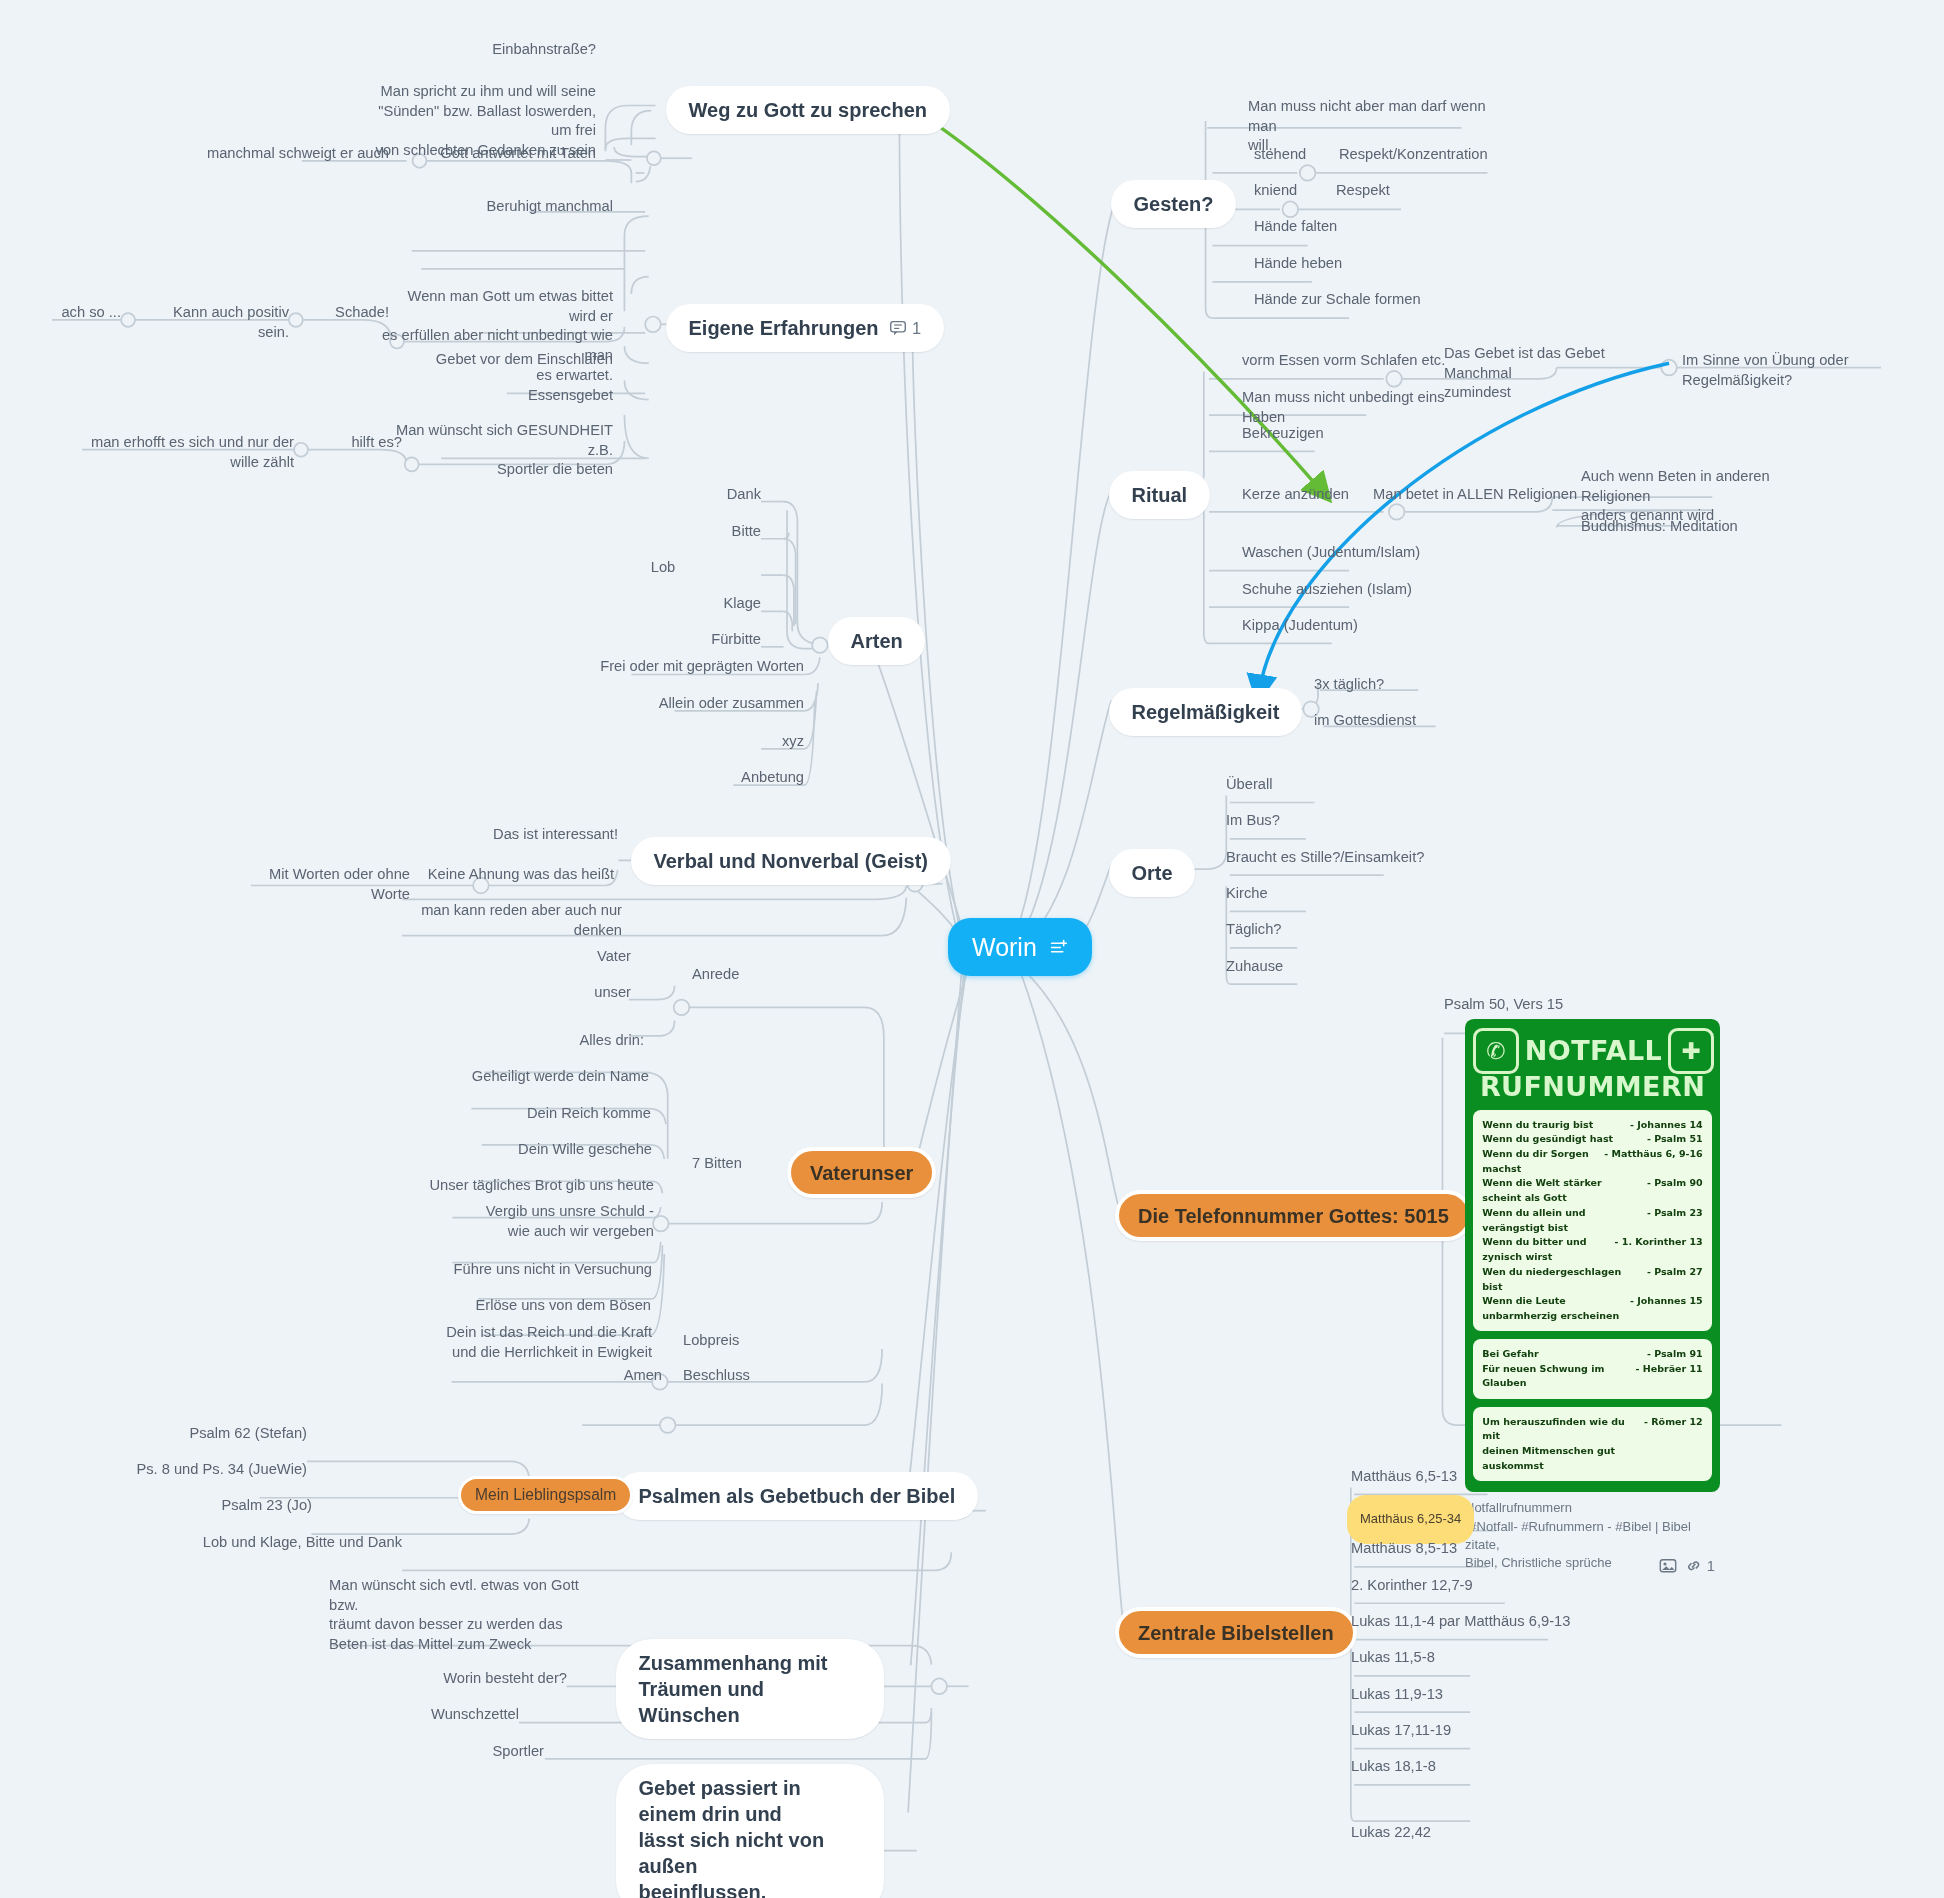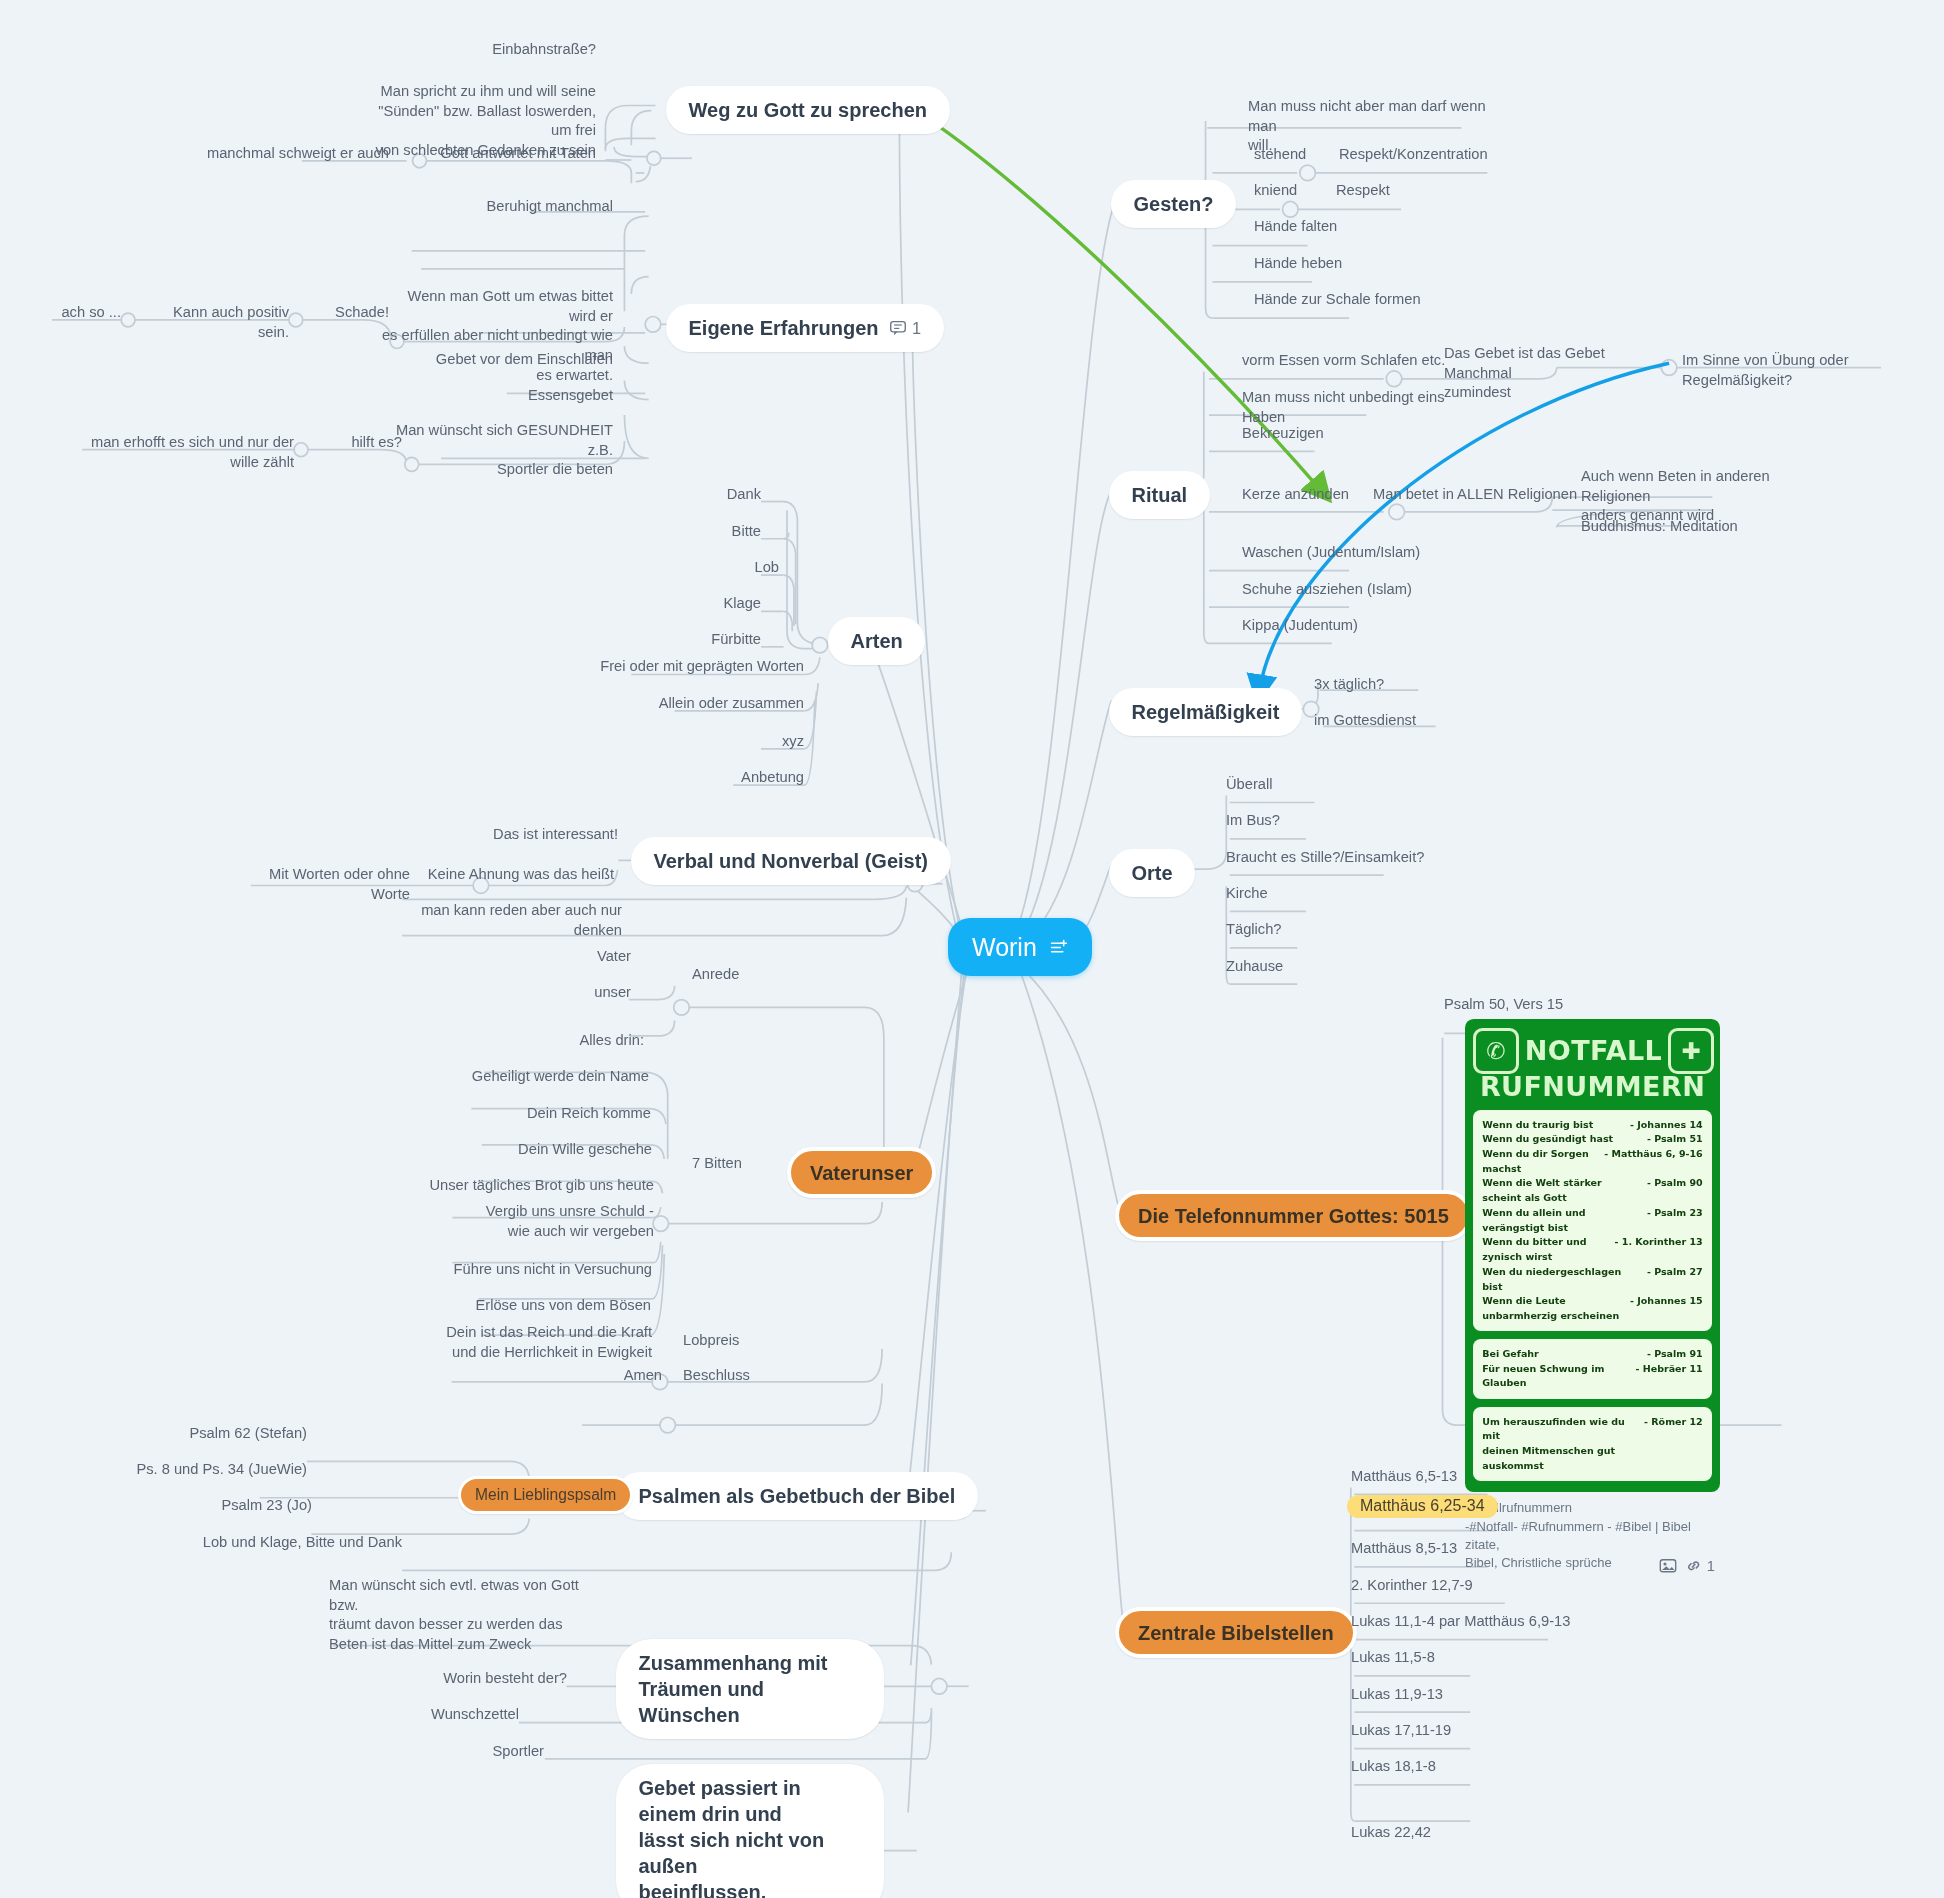--- a/index.html
+++ b/index.html
@@ -31,22 +31,22 @@
     display:flex;align-items:center;gap:10.4px;
     padding:11.2px 22.5px;
     font-weight:bold;font-size:20px;color:#32404f;
     line-height:1.3;
   }
   .pill.wrap{display:block;}
 
   .pill.orange{background:#e8903c;color:#3b3226;border:4.3px solid #fff;padding:8.6px 19px;}
   .pill.orange.mini{font-size:15.6px;font-weight:normal;padding:6px 14px;border:3.5px solid #fff;border-radius:26px;color:#4a3d30;}
 
-  .pill.yellow{background:#fcdd78;color:#4a4030;font-weight:normal;font-size:16px;
-    padding:1px 13px;border-radius:19px;box-shadow:none;}
+  .pill.yellow{background:#fcdd78;color:#4a4030;font-weight:normal;font-size:13px;
+    padding:16px 13px;border-radius:19px;box-shadow:none;}
 
   .root{
     position:absolute;background:#13b0f5;color:#fff;border-radius:22.5px;
     display:flex;align-items:center;gap:12px;
     padding:14.7px 24px;font-size:25px;font-weight:500;
     box-shadow:0 1.7px 5.2px rgba(19,176,245,.35);
   }
 
   .cmt{display:inline-flex;align-items:center;gap:5.2px;font-size:16.4px;font-weight:normal;color:#6b7785;}
 
@@ -346,21 +346,21 @@
   <div class="node leaf r" style="left:138px;top:301px;width:151px;">Kann auch positiv sein.</div>
   <div class="node leaf r" style="left:298px;top:301px;width:91px;">Schade!</div>
   <div class="node leaf r" style="left:61px;top:431px;width:233px;">man erhofft es sich und nur der wille zählt</div>
   <div class="node leaf r" style="left:307px;top:431px;width:95px;">hilft es?</div>
 
   <div class="node pill" style="left:828px;top:617px;">
     <span>Arten</span>
   </div>
   <div class="node leaf r" style="left:605px;top:483px;width:156px;">Dank</div>
   <div class="node leaf r" style="left:605px;top:520px;width:156px;">Bitte</div>
-  <div class="node leaf r" style="left:623px;top:556px;width:156px;">Lob</div>
+  <div class="node leaf r" style="left:585px;top:556px;width:156px;text-align:center;">Lob</div>
   <div class="node leaf r" style="left:605px;top:592px;width:156px;">Klage</div>
   <div class="node leaf r" style="left:605px;top:628px;width:156px;">Fürbitte</div>
   <div class="node leaf r" style="left:553px;top:655px;width:251px;">Frei oder mit geprägten Worten</div>
   <div class="node leaf r" style="left:588px;top:692px;width:216px;">Allein oder zusammen</div>
   <div class="node leaf r" style="left:683px;top:730px;width:121px;">xyz</div>
   <div class="node leaf r" style="left:657px;top:766px;width:147px;">Anbetung</div>
 
   <div class="node pill" style="left:631px;top:837px;">
     <span>Verbal und Nonverbal (Geist)</span>
   </div>

